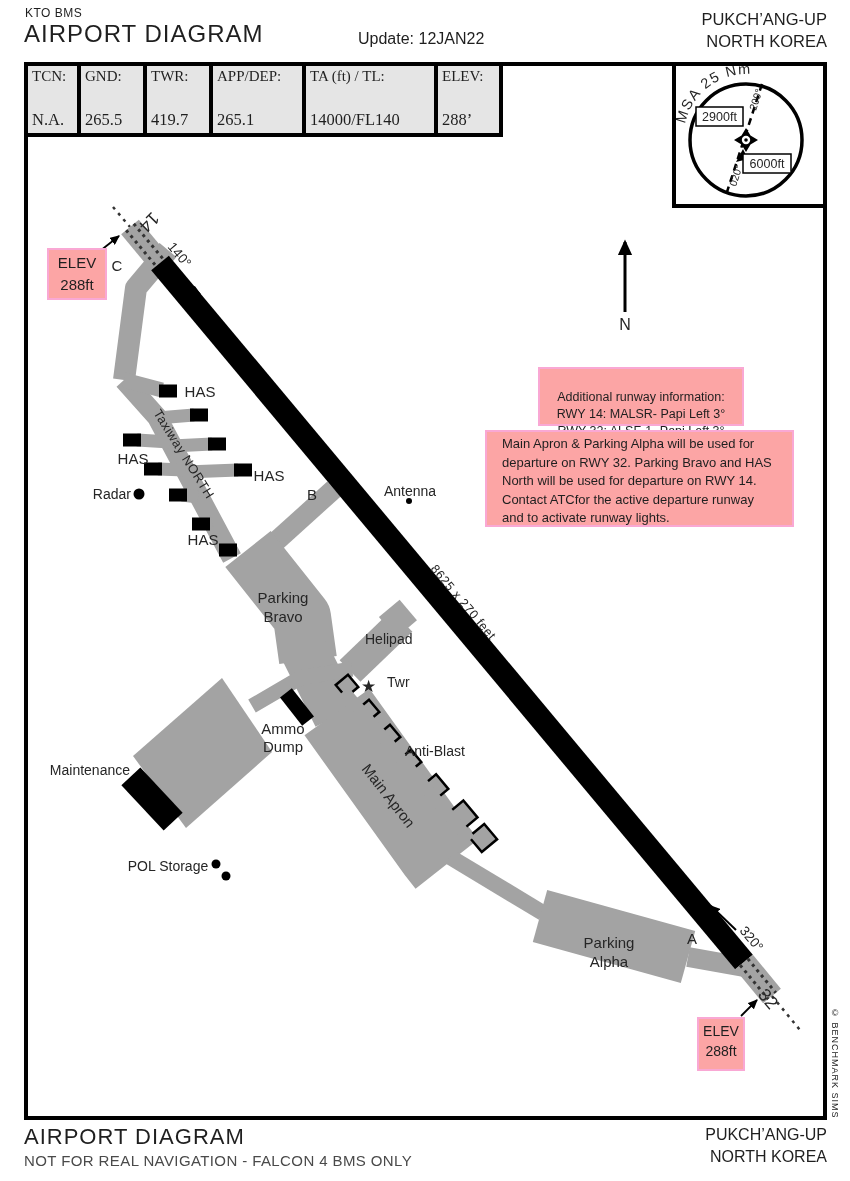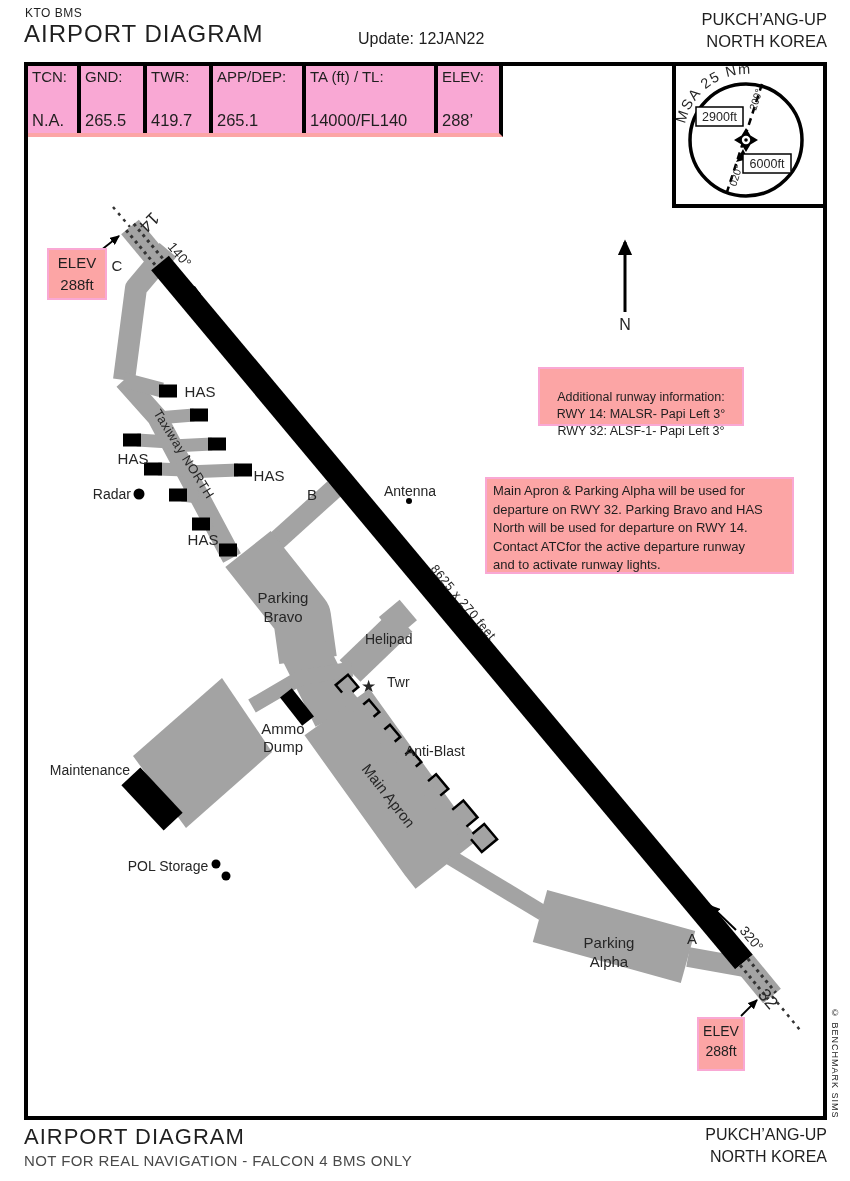--- a/index.html
+++ b/index.html
@@ -11,36 +11,36 @@
   .hdr-code{left:25px;top:6px;font-size:12px;letter-spacing:.5px;}
   .hdr-title{left:24px;top:20px;font-size:24px;letter-spacing:1px;}
   .hdr-update{left:358px;top:30px;font-size:16px;}
   .hdr-city{right:23px;top:8px;text-align:right;font-size:16.5px;line-height:1.35;}
 
   
   .frame{left:24px;top:62px;width:803px;height:1058px;border:4px solid #000;box-sizing:border-box;}
 
   
   .itable{position:absolute;left:0;top:0;height:67px;display:flex;
-          border-right:4px solid #000;border-bottom:4px solid #fca5a5;box-sizing:content-box;background:#f9a8d4;}
+          border-right:4px solid #000;border-bottom:4px solid #000000;box-sizing:content-box;background:#e5e5e5;font-family:Liberation Serif, serif;}
   .icell{border-right:4px solid #000;display:flex;flex-direction:column;justify-content:space-between;
          padding:2px 0 3px 4px;box-sizing:content-box;}
   .icell:last-child{border-right:none;}
   .icell .lab{font-size:15px;}
   .icell .val{font-size:16.5px;}
   .icell .val2{font-size:15px;}
 
   
   .msabox{position:absolute;left:644px;top:0;width:151px;height:142px;
           border-left:4px solid #000;border-bottom:4px solid #000;box-sizing:border-box;background:#fff;}
 
   
   .notebox{background:#fca5a5;border:2px solid #f9a8d4;box-sizing:border-box;z-index:5;}
   .note-add{left:538px;top:367px;width:206px;height:59px;text-align:center;font-size:12.5px;line-height:17px;padding-top:20px;}
-  .note-dep{left:485px;top:430px;width:309px;height:97px;font-size:13px;line-height:18.6px;padding:3px 6px;text-align:left;margin-top:47px;}
+  .note-dep{left:485px;top:430px;width:309px;height:97px;font-size:13px;line-height:18.6px;padding:3px 15px;text-align:left;}
   .elevbox{text-align:center;font-size:15px;line-height:1.45;padding-top:2px;}
   .elev14{left:47px;top:248px;width:60px;height:52px;}
   .elev32{left:697px;top:1017px;width:48px;height:54px;font-size:14px;}
 
   
   .ftr-title{left:24px;top:1124px;font-size:22px;letter-spacing:1px;}
   .ftr-disc{left:24px;top:1152px;font-size:15px;color:#4a4a4a;letter-spacing:.4px;}
   .ftr-city{right:23px;top:1124px;text-align:right;font-size:16px;line-height:1.4;}
 
   .credit{left:830px;top:1008px;writing-mode:vertical-rl;font-size:9px;letter-spacing:1px;color:#222;}

